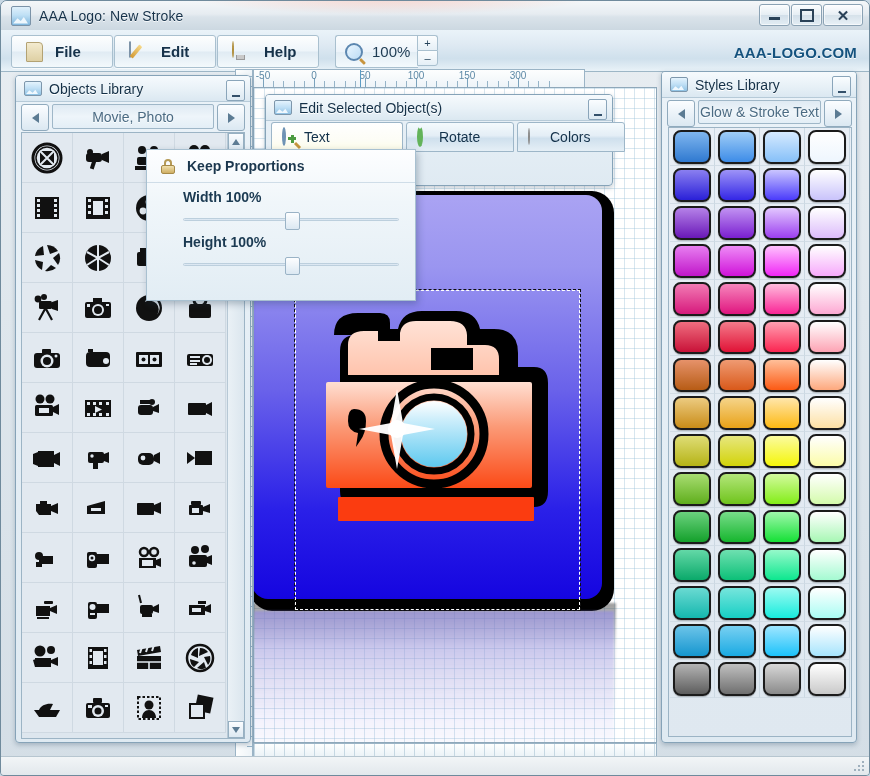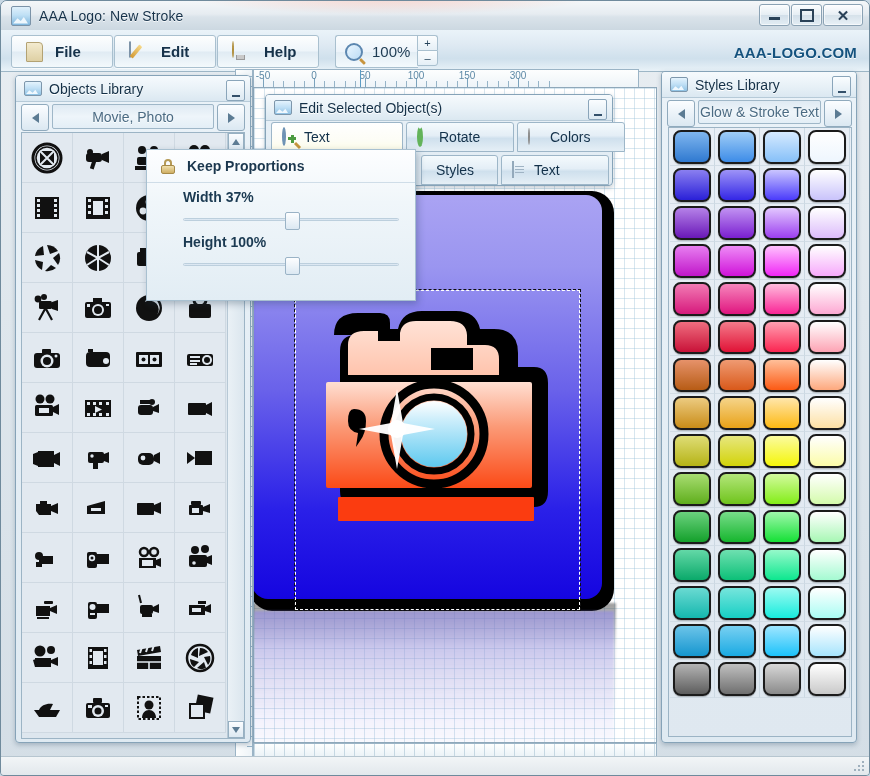--- a/index.html
+++ b/index.html
@@ -272,21 +272,21 @@
     filter:blur(1.2px);
   }
   .sel-rect{
     position:absolute;left:41px;top:202px;width:285px;height:320px;
     border:1px dashed #ffffff;outline:1px dashed #111;outline-offset:0px;
     box-sizing:border-box;
   }
 
   
   .ruler-h{
-    position:absolute;left:252px;top:68px;width:386px;height:18px;
+    position:absolute;left:252px;top:68px;width:332px;height:18px;
     background:linear-gradient(180deg,#fdfefe,#eef4f8);
     border:1px solid #9bb4c6;border-bottom:none;box-sizing:border-box;overflow:hidden;
   }
   .ruler-h .tick{position:absolute;top:11px;width:1px;height:6px;background:#96b4c8;}
   .ruler-h .tick.major{top:8px;height:9px;background:#7ba3bd;}
   .ruler-h .lbl{position:absolute;top:0px;font-size:10px;color:#5d89a6;transform:translateX(-50%);}
   .ruler-h .cursor{position:absolute;top:0;width:1px;height:18px;background:#5b9cc4;}
   .ruler-v{
     position:absolute;left:234px;top:68px;width:18px;height:690px;
     background:linear-gradient(90deg,#fdfefe,#eef4f8);
@@ -1324,39 +1324,30 @@
           </div>
           <div class="tab" style="width:108px;">
             <span class="ti"><span class="ti-rot"></span></span>
             <span class="tlbl">Rotate</span>
           </div>
           <div class="tab" style="width:108px;">
             <span class="ti"><span class="ti-col"></span></span>
             <span class="tlbl">Colors</span>
           </div>
         </div>
-        <div class="tabrow2">
-          <div class="tab" style="width:77px;">
-            <span class="tlbl" style="margin-left:14px;">Styles</span>
-          </div>
-          <div class="tab" style="width:108px;">
-            <span class="ti"><span class="ti-txt"></span></span>
-            <span class="tlbl">Text</span>
-          </div>
-        </div>
       </div>
     </div>
 
     <div id="scale-popup">
       <div class="sp-row">
         <span class="lock"></span>
         <span class="rlbl">Keep Proportions</span>
       </div>
       <div class="sp-field">
-        <div class="flbl">Width 37%</div>
+        <div class="flbl">Width 100%</div>
         <div class="slider">
           <div class="track"></div>
           <div class="thumb" id="width-thumb" style="left: 50%;"></div>
         </div>
       </div>
       <div class="sp-field">
         <div class="flbl">Height 100%</div>
         <div class="slider">
           <div class="track"></div>
           <div class="thumb" id="height-thumb" style="left: 50%;"></div>

